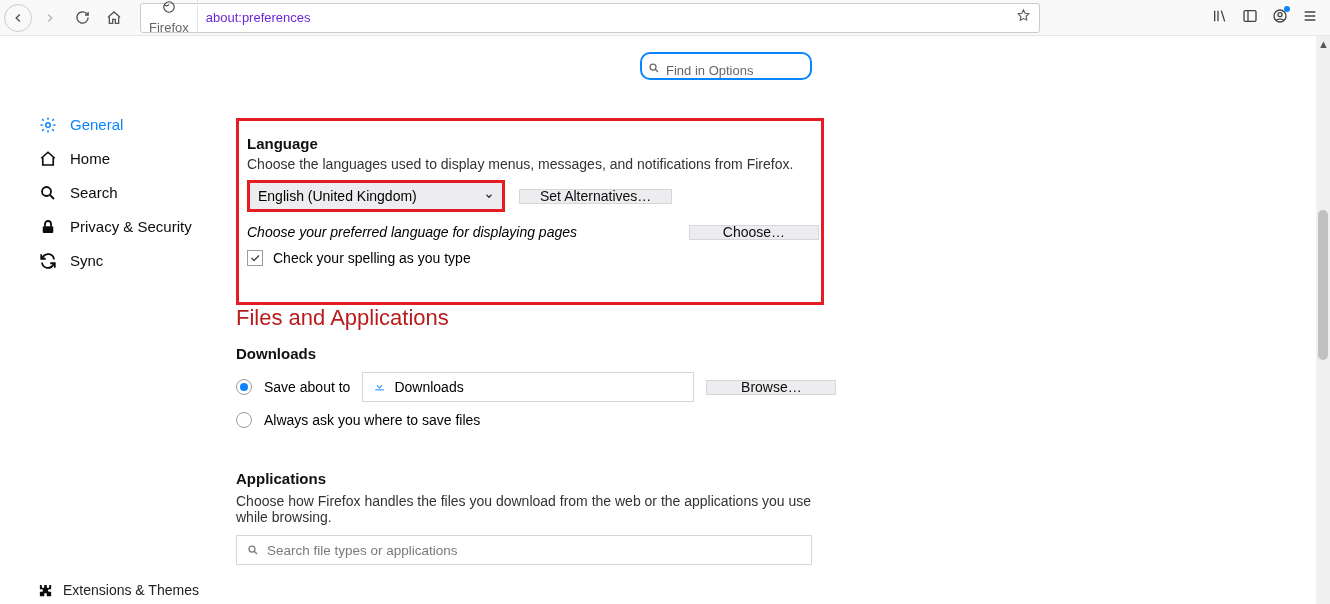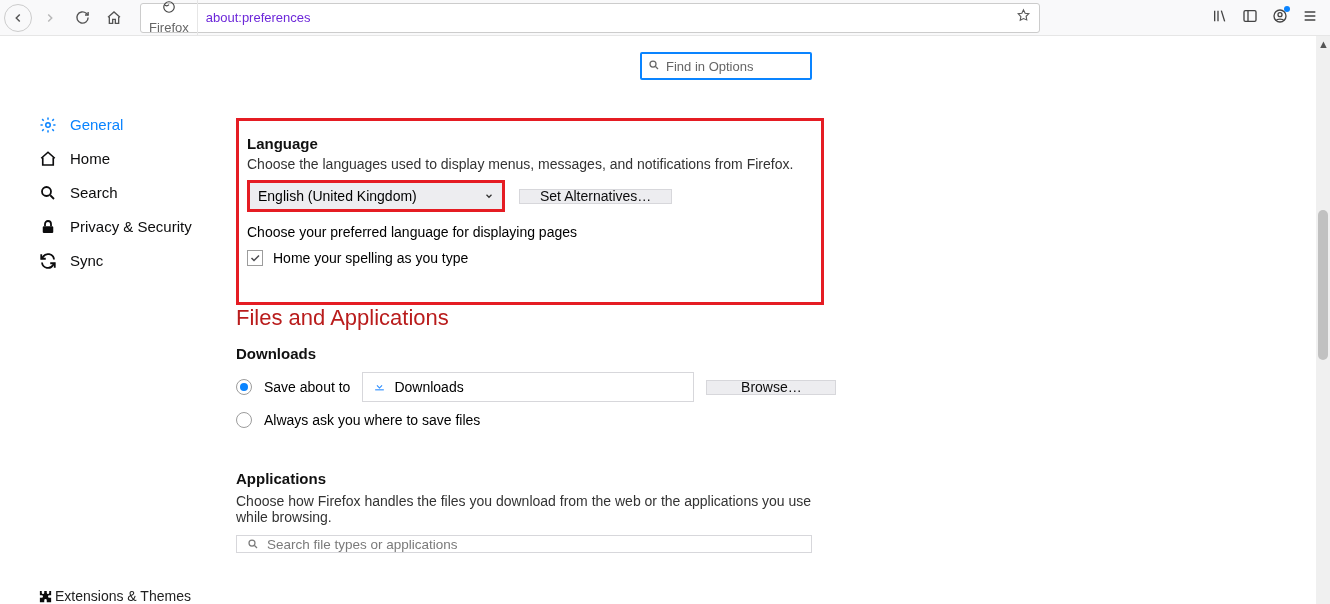--- a/index.html
+++ b/index.html
@@ -18,55 +18,55 @@
   .toolbar-spacer { flex: 1; }
   .toolbar-right { display: flex; gap: 14px; padding-right: 8px; }
   .toolbar-right .icon { color: #444; }
 
   
   .body-area { display: flex; height: calc(604px - 36px); position: relative; }
   .sidebar { width: 218px; padding-top: 72px; }
   .sidebar-item { display:flex; align-items:flex-start; gap: 12px; padding: 8px 10px 8px 38px; font-size: 15px; cursor: pointer; color:#0c0c0d; }
   .sidebar-item.active { color: #0a84ff; }
   .sidebar-item .icon { width: 20px; display:flex; justify-content:center; }
-  .sidebar-bottom { position: absolute; bottom: 0; left: 38px; display:flex; align-items:center; gap:2px; color:#222; font-size:14px;}
+  .sidebar-bottom { position: absolute; bottom: 6px; left: 38px; display:flex; align-items:center; gap:10px; color:#222; font-size:14px;}
   
   .content { flex: 1; padding: 10px 0 0 18px; overflow-y: auto; position: relative; }
 
-  .search-wrap { width: 172px; height: 28px; border: 2px solid #0a84ff; border-radius: 2px; display:flex; align-items:center; padding: 0 6px; gap: 6px; margin-left: 404px; margin-top: 6px; }
+  .search-wrap { width: 172px; height: 28px; border: 2px solid #0a84ff; border-radius: 10px; display:flex; align-items:flex-end; padding: 0 6px; gap: 6px; margin-left: 404px; margin-top: 6px; }
   .search-wrap .mag { color:#666; }
   .search-wrap span.ph { font-size: 13px; color:#666; }
 
   .highlight-box { border: 3px solid #e51c23; width: 588px; margin-top: 38px; padding: 14px 8px 36px 8px; }
 
   h2.section { font-size: 15px; font-weight: 700; color:#111; margin-bottom:4px; }
   p.desc { font-size: 14px; color:#333; margin-bottom: 8px; }
 
   .lang-row { display:flex; gap: 14px; align-items:center; }
   .lang-select { width: 258px; height:32px; border:3px solid #e51c23; background:#ededf0; display:flex; align-items:center; justify-content:space-between; padding:0 8px; font-size:14px; }
   .btn { background:#ededf0; border:1px solid #d7d7db; height:15px; padding: 0 20px; font-size:14px; color:#0c0c0d; display:inline-flex; align-items:center;}
   .btn.wide { width:130px; justify-content:center; }
 
   .row2 { display:flex; align-items:center; justify-content:space-between; margin-top:12px; width:572px; }
-  .row2-text { font-size:14px; }
+  .row2-text { font-size:14px;font-style:italic; }
 
   .check-row { display:flex; align-items:center; gap:10px; margin-top:10px; }
   .checkbox { width:16px; height:16px; border:1px solid #9c9c9c; display:flex; align-items:center; justify-content:center;}
   .checkbox svg { color:#4a4a4f;}
   .check-row span { font-size:14px; }
 
   h1.category { font-size: 22px; font-weight: 400; color:#b91c1c; margin-bottom: 14px; }
 
   .downloads-row { display:flex; align-items:center; gap:12px; }
   .radio { width:16px; height:16px; border-radius:50%; border:1px solid #9c9c9c; display:flex; align-items:center; justify-content:center;}
   .radio.on::after { content:''; width:8px; height:8px; border-radius:50%; background:#0a84ff; }
   .path-field { width:332px; height:30px; border:1px solid #d7d7db; display:flex; align-items:center; padding:0 10px; gap:8px; font-size:14px; }
   .blue-arrow { color:#2a8cff; }
 
-  .app-search { width:576px; height:18px; border:1px solid #d7d7db; display:flex; align-items:center; padding:0 10px; gap:8px; margin-top:10px; }
+  .app-search { width:576px; height:30px; border:1px solid #d7d7db; display:flex; align-items:center; padding:0 10px; gap:8px; margin-top:10px; }
   .app-search span.ph { font-size:13.5px; color:#7a7a7a; }
 
   
   .scroll-track { position:absolute; right:0; top:36px; width:14px; height: calc(604px - 36px); background:#f0f0f0; }
   .scroll-thumb { position:absolute; right:2px; top: 210px; width:10px; height: 150px; background:#c1c1c1; border-radius:5px;}
   .scroll-arrow-up { position:absolute; right:1px; top:38px; font-size:11px; color:#555;}
 </style>
 </head>
 <body>
 
@@ -216,28 +216,31 @@
           <svg width="10" height="10" viewBox="0 0 24 24" fill="none" stroke="#333" stroke-width="3">
               <path d="M6 9l6 6 6-6"></path>
             </svg>
         </div>
         <div class="btn">
           <span>Set Alternatives…</span>
         </div>
       </div>
       <div class="row2">
         <span class="row2-text">Choose your preferred language for displaying pages</span>
+        <div class="btn wide">
+          <span>Choose…</span>
+        </div>
       </div>
       <div class="check-row">
         <div class="checkbox">
           <svg width="12" height="12" viewBox="0 0 24 24" fill="none" stroke="currentColor" stroke-width="3">
               <path d="M5 12l5 5L20 7"></path>
             </svg>
         </div>
-        <span>Home your spelling as you type</span>
+        <span>Check your spelling as you type</span>
       </div>
     </div>
 
     <h1 class="category">Files and Applications</h1>
     <h2 class="section" style="margin-bottom:10px;">Downloads</h2>
 
     <div class="downloads-row">
       <div class="radio on"></div>
       <span style="font-size:14px;">Save about to</span>
       <div class="path-field">

